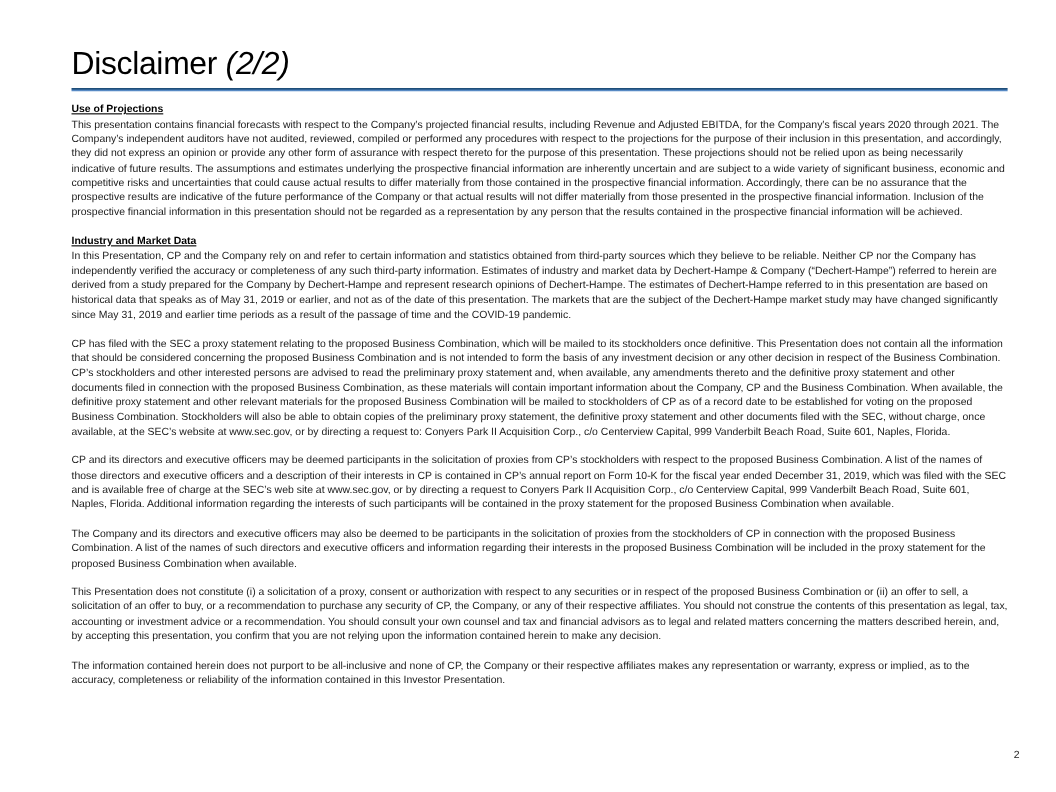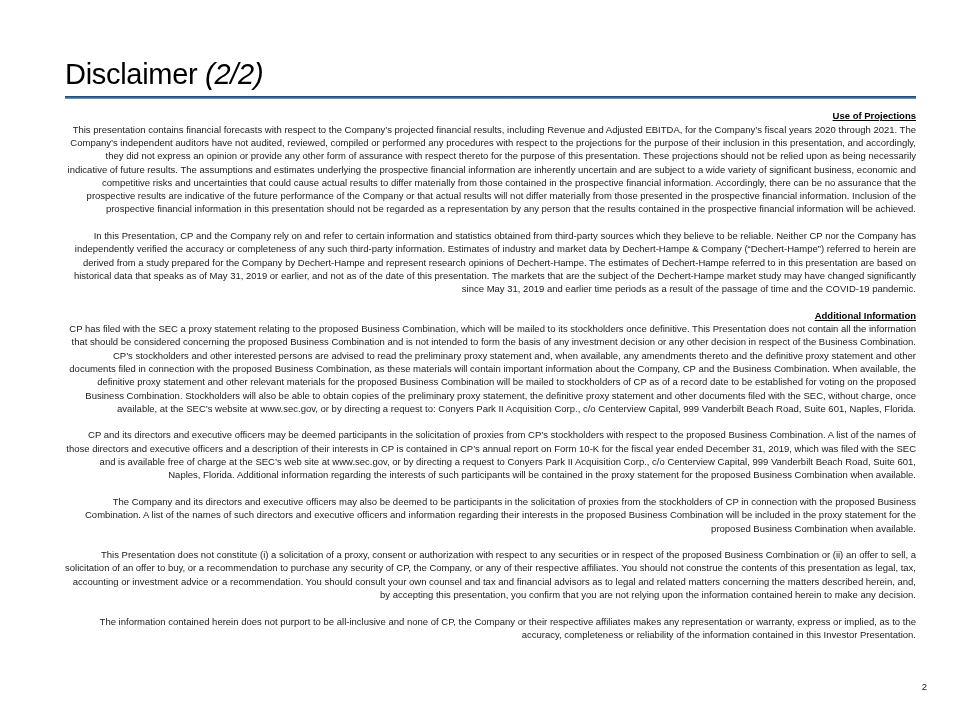--- a/index.html
+++ b/index.html
@@ -6,21 +6,21 @@
     margin: 0;
     padding: 0;
     background: #ffffff;
   }
   .slide {
     position: relative;
     width: 960px;
     height: 720px;
     background: #ffffff;
     box-sizing: border-box;
-    padding: 58px 44px 0 65px;
+    padding: 42px 44px 0 65px;
     font-family: "Liberation Sans", sans-serif;
     color: #1a1a1a;
     overflow: hidden;
   }
   .title {
     margin: 0;
     font-size: 29px;
     font-weight: 400;
     letter-spacing: -0.3px;
     color: #000000;
@@ -31,21 +31,21 @@
   }
   .divider {
     height: 3px;
     background: linear-gradient(to bottom, #1F4E79 0%, #1F4E79 35%, #4A7EBB 60%, #6D9BD1 100%);
     margin-top: 5px;
     margin-bottom: 10px;
   }
   .content {
     font-size: 9.5px;
     line-height: 13.3px;
-    text-align: right;
+    text-align: left;
   }
   .section-heading {
     margin: 0;
     font-size: 9.5px;
     line-height: 13.3px;
     font-weight: bold;
     text-decoration: underline;
     color: #000000;
   }
   .para {
@@ -69,25 +69,25 @@
   <div class="divider"></div>
 
   <div class="content">
 
     <section>
       <h2 class="section-heading">Use of Projections</h2>
       <p class="para">This presentation contains financial forecasts with respect to the Company’s projected financial results, including Revenue and Adjusted EBITDA, for the Company’s fiscal years 2020 through 2021. The Company’s independent auditors have not audited, reviewed, compiled or performed any procedures with respect to the projections for the purpose of their inclusion in this presentation, and accordingly, they did not express an opinion or provide any other form of assurance with respect thereto for the purpose of this presentation. These projections should not be relied upon as being necessarily indicative of future results. The assumptions and estimates underlying the prospective financial information are inherently uncertain and are subject to a wide variety of significant business, economic and competitive risks and uncertainties that could cause actual results to differ materially from those contained in the prospective financial information. Accordingly, there can be no assurance that the prospective results are indicative of the future performance of the Company or that actual results will not differ materially from those presented in the prospective financial information. Inclusion of the prospective financial information in this presentation should not be regarded as a representation by any person that the results contained in the prospective financial information will be achieved.</p>
     </section>
 
     <section>
+      <h2 class="section-heading">Industry and Market Data</h2>
       <p class="para">In this Presentation, CP and the Company rely on and refer to certain information and statistics obtained from third-party sources which they believe to be reliable. Neither CP nor the Company has independently verified the accuracy or completeness of any such third-party information. Estimates of industry and market data by Dechert-Hampe &amp; Company (“Dechert-Hampe”) referred to herein are derived from a study prepared for the Company by Dechert-Hampe and represent research opinions of Dechert-Hampe. The estimates of Dechert-Hampe referred to in this presentation are based on historical data that speaks as of May 31, 2019 or earlier, and not as of the date of this presentation. The markets that are the subject of the Dechert-Hampe market study may have changed significantly since May 31, 2019 and earlier time periods as a result of the passage of time and the COVID-19 pandemic.</p>
     </section>
 
     <section>
-      <h2 class="section-heading">Additional Information</h2>
       <p class="para">CP has filed with the SEC a proxy statement relating to the proposed Business Combination, which will be mailed to its stockholders once definitive. This Presentation does not contain all the information that should be considered concerning the proposed Business Combination and is not intended to form the basis of any investment decision or any other decision in respect of the Business Combination. CP’s stockholders and other interested persons are advised to read the preliminary proxy statement and, when available, any amendments thereto and the definitive proxy statement and other documents filed in connection with the proposed Business Combination, as these materials will contain important information about the Company, CP and the Business Combination. When available, the definitive proxy statement and other relevant materials for the proposed Business Combination will be mailed to stockholders of CP as of a record date to be established for voting on the proposed Business Combination. Stockholders will also be able to obtain copies of the preliminary proxy statement, the definitive proxy statement and other documents filed with the SEC, without charge, once available, at the SEC’s website at www.sec.gov, or by directing a request to: Conyers Park II Acquisition Corp., c/o Centerview Capital, 999 Vanderbilt Beach Road, Suite 601, Naples, Florida.</p>
     </section>
 
     <section>
       <p class="para">CP and its directors and executive officers may be deemed participants in the solicitation of proxies from CP’s stockholders with respect to the proposed Business Combination. A list of the names of those directors and executive officers and a description of their interests in CP is contained in CP’s annual report on Form 10-K for the fiscal year ended December 31, 2019, which was filed with the SEC and is available free of charge at the SEC’s web site at www.sec.gov, or by directing a request to Conyers Park II Acquisition Corp., c/o Centerview Capital, 999 Vanderbilt Beach Road, Suite 601, Naples, Florida. Additional information regarding the interests of such participants will be contained in the proxy statement for the proposed Business Combination when available.</p>
       <p class="para">The Company and its directors and executive officers may also be deemed to be participants in the solicitation of proxies from the stockholders of CP in connection with the proposed Business Combination. A list of the names of such directors and executive officers and information regarding their interests in the proposed Business Combination will be included in the proxy statement for the proposed Business Combination when available.</p>
       <p class="para">This Presentation does not constitute (i) a solicitation of a proxy, consent or authorization with respect to any securities or in respect of the proposed Business Combination or (ii) an offer to sell, a solicitation of an offer to buy, or a recommendation to purchase any security of CP, the Company, or any of their respective affiliates. You should not construe the contents of this presentation as legal, tax, accounting or investment advice or a recommendation. You should consult your own counsel and tax and financial advisors as to legal and related matters concerning the matters described herein, and, by accepting this presentation, you confirm that you are not relying upon the information contained herein to make any decision.</p>
       <p class="para">The information contained herein does not purport to be all-inclusive and none of CP, the Company or their respective affiliates makes any representation or warranty, express or implied, as to the accuracy, completeness or reliability of the information contained in this Investor Presentation.</p>
     </section>
 

